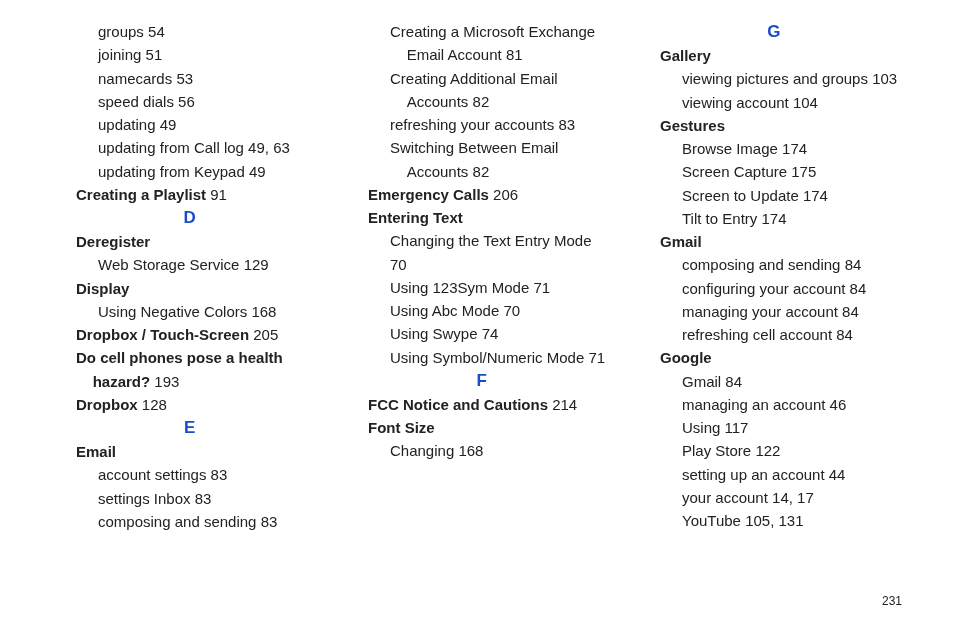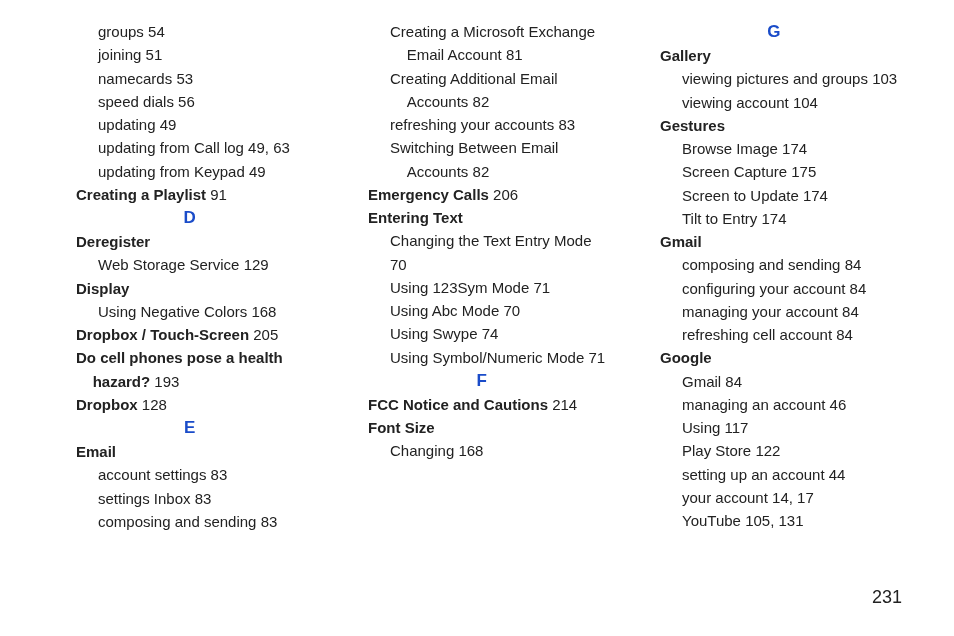--- a/index.html
+++ b/index.html
@@ -34,21 +34,21 @@
     font-weight: bold;
     font-size: 17px;
     color: #1a4cc9;
     margin: 2px 0;
     letter-spacing: 0.5px;
   }
   .page-num {
     position: absolute;
     right: 52px;
     bottom: 28px;
-    font-size: 18px;
+    font-size: 12px;
     color: #222;
   }
   .term { }
   .pg { }
   .line { white-space: normal; }
 </style>
 </head>
 <body>
 
 <div class="page">

